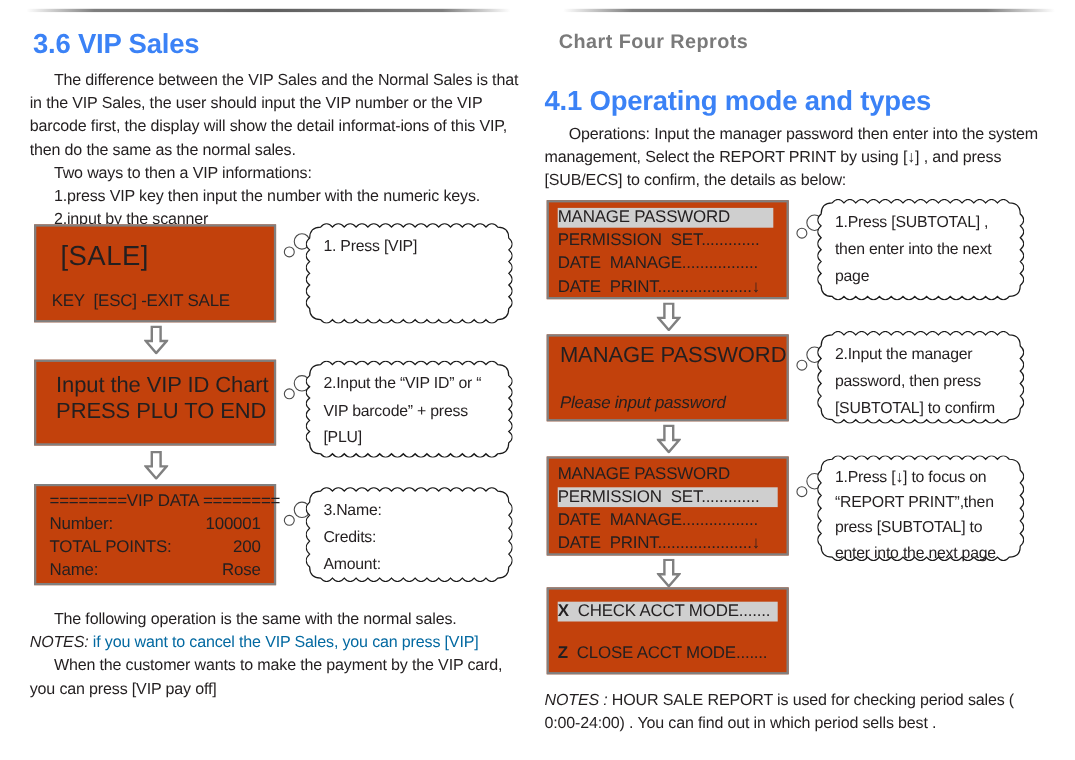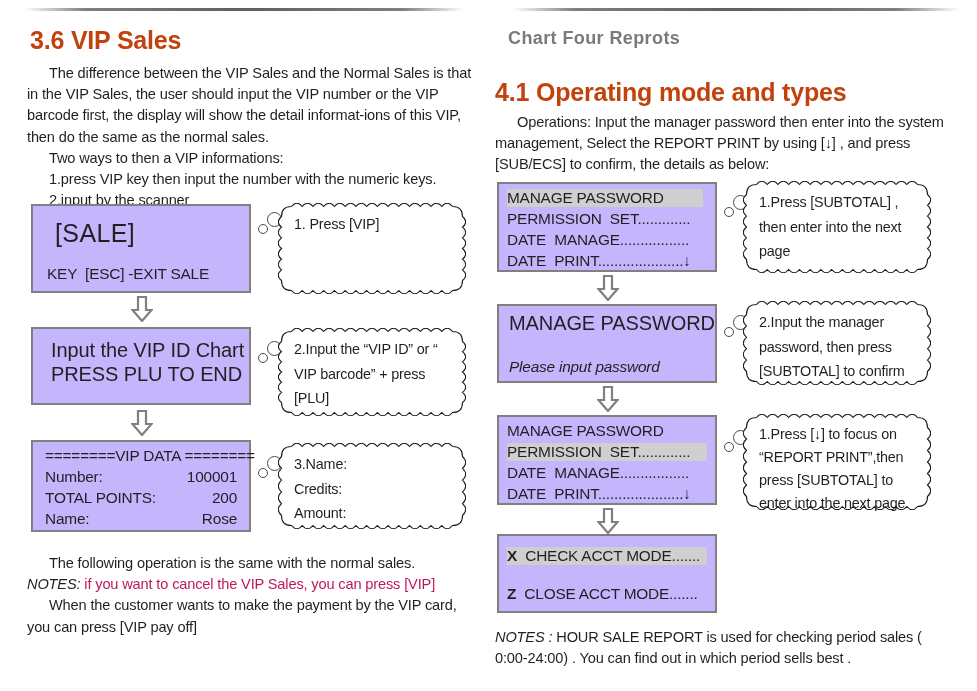--- a/index.html
+++ b/index.html
@@ -41,21 +41,21 @@
   }
   .top-rule.left  { left: 24px;  width: 440px; }
   .top-rule.right { left: 512px; width: 447px; }
 
   h1.section-title {
     position: absolute;
     margin: 0;
     font-size: 25px;
     font-weight: bold;
     letter-spacing: -0.2px;
-    color: #c2410c;
+    color: #3b82f6;
   }
   h1.chapter-title {
     position: absolute;
     margin: 0;
     font-size: 18px;
     font-weight: bold;
     letter-spacing: 0.4px;
     color: #7a7a7a;
   }
 
@@ -67,28 +67,28 @@
     letter-spacing: -0.15px;
   }
   .body-text p { margin: 0; }
   .indent { text-indent: 22px; }
 
   .notes-lead {
     font-style: italic;
     font-weight: normal;
     color: #231f20;
   }
-  .muted { color: #be185d; }
+  .muted { color: #0369a1; }
 
   
   .screen {
     position: absolute;
     box-sizing: border-box;
     border: 2.5px solid #808080;
-    background: #c4b5fd;
+    background: #c2410c;
   }
   .screen .line {
     position: absolute;
     white-space: pre;
     font-size: 15.4px;
     letter-spacing: -0.2px;
     color: #231f20;
   }
   .screen .big {
     font-size: 25px;

